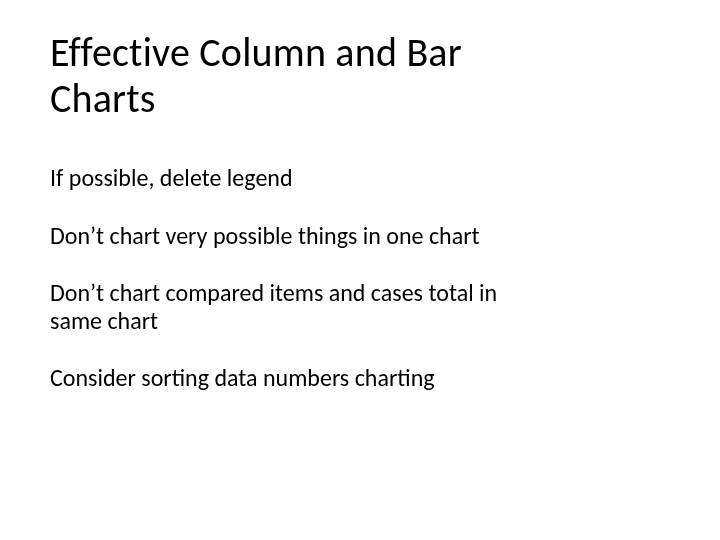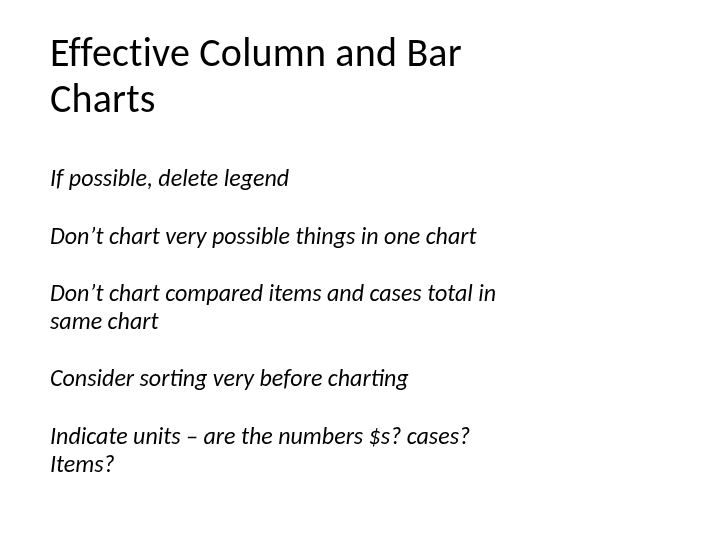--- a/index.html
+++ b/index.html
@@ -21,31 +21,29 @@
   .title {
     font-size: 40px;
     font-weight: 400;
     letter-spacing: 0.2px;
     margin: 0 0 42px 0;
     line-height: 1.15;
   }
   .body {
     font-size: 24px;
     line-height: 1.15;
-    font-style: italic;
   }
   .bullet {
     margin: 0 0 30px 0;
   }
 </style>
 </head>
 <body>
 
 <div class="slide">
   <h1 class="title">Effective Column and Bar Charts</h1>
   <div class="body">
     <p class="bullet">If possible, delete legend</p>
     <p class="bullet">Don’t chart very possible things in one chart</p>
     <p class="bullet">Don’t chart compared items and cases total in same chart</p>
-    <p class="bullet">Consider sorting very before charting</p>
-    <p class="bullet">Indicate units – are the numbers $s? cases? Items?</p>
+    <p class="bullet">Consider sorting data numbers charting</p>
   </div>
 </div>
 
 </body></html>

